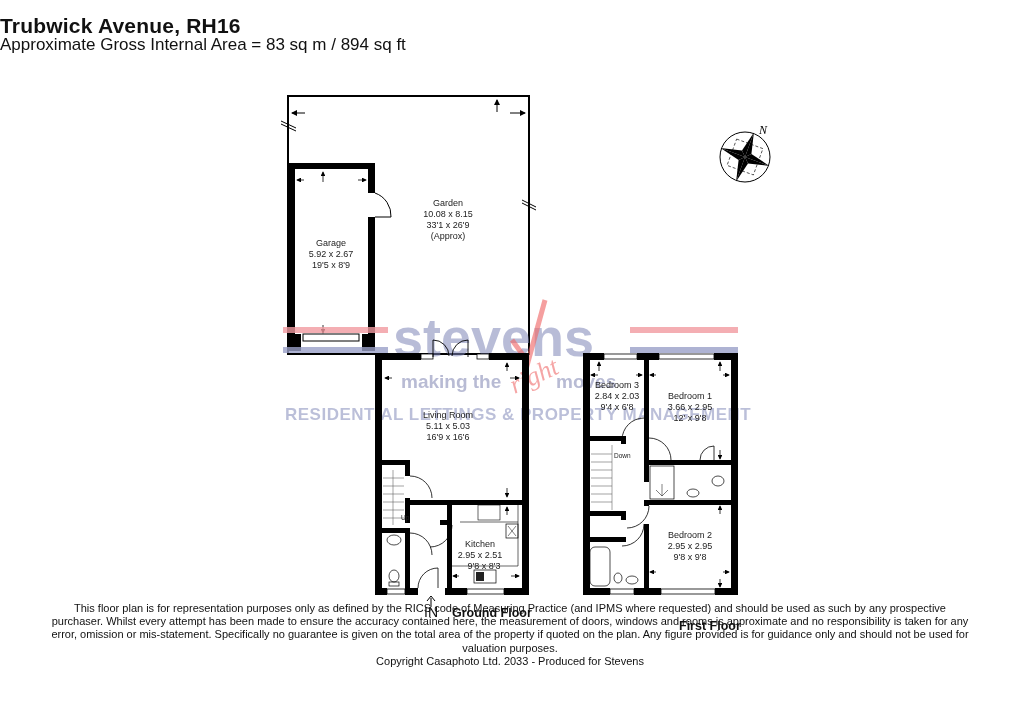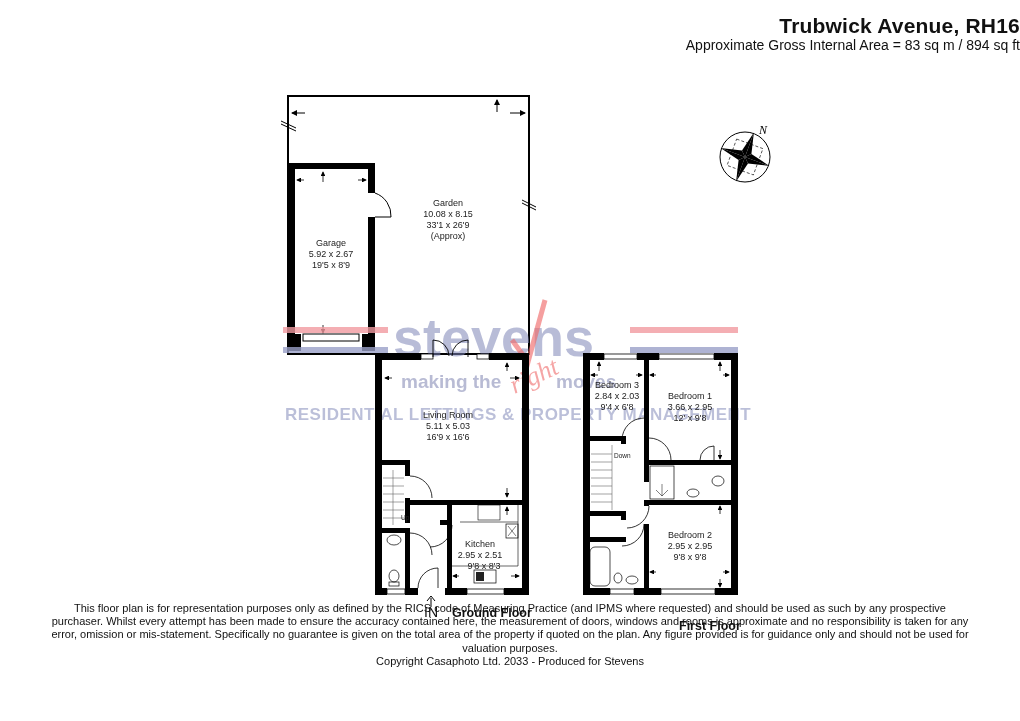--- a/index.html
+++ b/index.html
@@ -1,19 +1,19 @@
 <!DOCTYPE html>
 <html><head>
 <meta charset="utf-8">
 <style>
   html, body { margin:0; padding:0; background:#ffffff; }
   body { width:1020px; height:721px; position:relative; overflow:hidden; font-family:"Liberation Sans", sans-serif; color:#111; }
-  .header { position:absolute; left:0; top:14px; width:1020px; text-align:right; }
+  .header { position:absolute; left:0; top:14px; width:1020px; text-align:left; }
   .title { font-weight:bold; font-size:21px; line-height:24px; letter-spacing:0.2px; }
-  .area-line { font-size:14px; line-height:14.5px; }
+  .area-line { font-size:17px; line-height:14.5px; }
   svg.plan { position:absolute; left:0; top:0; }
   .lbl { font-family:"Liberation Sans", sans-serif; font-size:9px; fill:#222; text-anchor:middle; }
   .floor-label { position:absolute; font-weight:bold; font-size:12.5px; }
   .in-label { position:absolute; font-size:14px; }
   .disclaimer { position:absolute; left:50px; top:602px; width:920px; text-align:center; font-size:11px; line-height:13.2px; }
   .wm-stevens { font-family:"Liberation Sans", sans-serif; font-weight:bold; font-size:54px; fill:#7f86b8; opacity:0.55; }
   .wm-tag { font-family:"Liberation Sans", sans-serif; font-weight:bold; font-size:19px; fill:#8a8fb8; opacity:0.6; }
   .wm-res { font-family:"Liberation Sans", sans-serif; font-weight:bold; font-size:17px; fill:#8f96c0; opacity:0.6; letter-spacing:0.5px; }
   .wm-right { font-family:"Liberation Serif", serif; font-style:italic; font-size:26px; fill:#ef6b6b; opacity:0.6; }
 </style>

